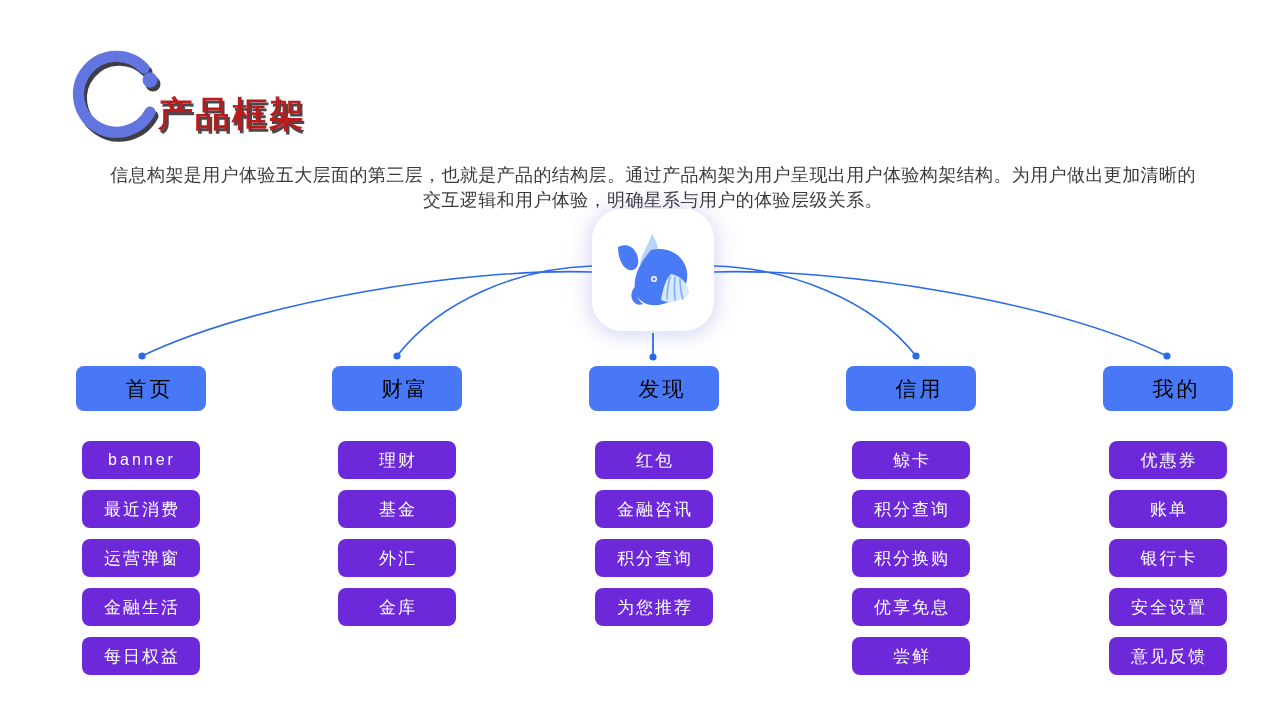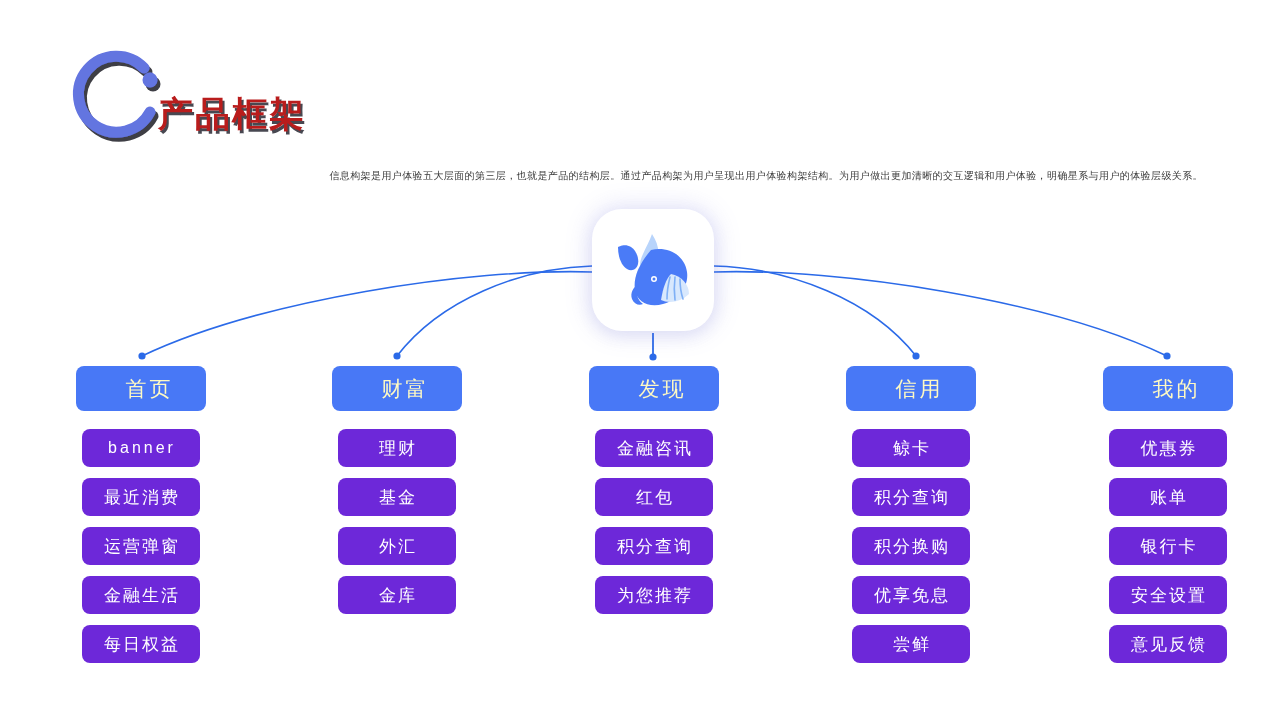--- a/index.html
+++ b/index.html
@@ -45,25 +45,25 @@
     text-shadow: 2px 3px 0 rgba(40, 40, 50, 0.85);
     white-space: nowrap;
     line-height: 1;
   }
 
   .intro {
     position: absolute;
     left: 103px;
     top: 163px;
     width: 1100px;
-    font-size: 10px;
+    font-size: 18px;
     line-height: 25px;
     color: #3b3b3b;
     letter-spacing: 0.4px;
-    text-align: right;
+    text-align: center;
   }
 
   
   .diagram {
     position: absolute;
     left: 0;
     top: 0;
     width: 1280px;
     height: 720px;
   }
@@ -113,29 +113,29 @@
   .col-1 { left: 332px; }
   .col-2 { left: 589px; text-align: right; }
   .col-3 { left: 846px; }
   .col-4 { left: 1103px; justify-content: space-between; }
 
   .cat-button {
     width: 130px;
     height: 45px;
     border-radius: 8px;
     background: #4878F6;
-    color: #fef9c3;
+    color: #000000;
     font-size: 21px;
     letter-spacing: 3px;
     display: flex;
     align-items: center;
     justify-content: center;
     box-sizing: border-box;
     padding-left: 17px;
-    margin-bottom: 18px;
+    margin-bottom: 30px;
     user-select: none;
   }
 
   .sub-button {
     width: 118px;
     height: 38px;
     border-radius: 8px;
     background: #6d28d9;
     color: #ffffff;
     font-size: 17px;
@@ -236,22 +236,22 @@
     <div class="column col-1">
       <div class="cat-button">财富</div>
       <div class="sub-button">理财</div>
       <div class="sub-button">基金</div>
       <div class="sub-button">外汇</div>
       <div class="sub-button">金库</div>
     </div>
 
     <div class="column col-2">
       <div class="cat-button">发现</div>
+      <div class="sub-button">红包</div>
       <div class="sub-button">金融咨讯</div>
-      <div class="sub-button">红包</div>
       <div class="sub-button">积分查询</div>
       <div class="sub-button">为您推荐</div>
     </div>
 
     <div class="column col-3">
       <div class="cat-button">信用</div>
       <div class="sub-button">鲸卡</div>
       <div class="sub-button">积分查询</div>
       <div class="sub-button">积分换购</div>
       <div class="sub-button">优享免息</div>

